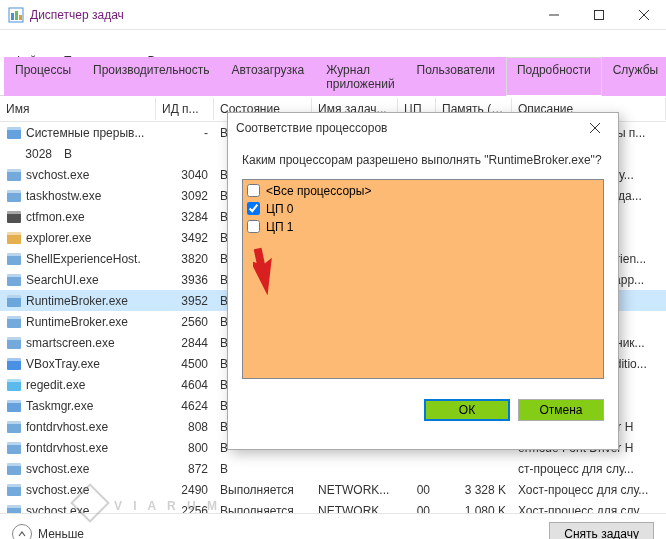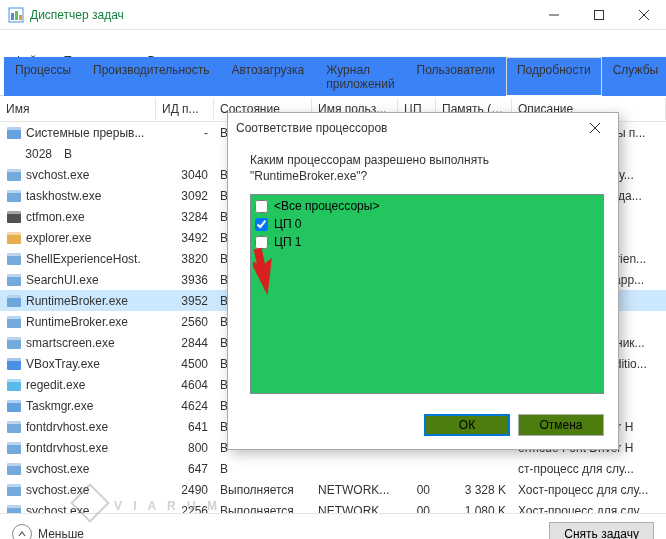--- a/index.html
+++ b/index.html
@@ -1,31 +1,31 @@
 <!DOCTYPE html>
 <html><head>
 <meta charset="utf-8">
 <style>
 * { box-sizing: border-box; margin: 0; padding: 0; font-family: 'Segoe UI', Tahoma, sans-serif; font-size: 12px; }
 body { background: #fff; width: 666px; height: 539px; overflow: hidden; position: relative; }
 
 
 .titlebar { height: 30px; display: flex; align-items: center; padding: 0 0 0 8px; border-bottom: 1px solid #e5e5e5; }
 .titlebar .icon { width: 16px; height: 16px; margin-right: 6px; }
-.titlebar .title { flex: 1; color: #15803d; }
+.titlebar .title { flex: 1; color: #701a75; }
 .titlebar .winbtns { display: flex; }
 .titlebar .winbtn { width: 45px; height: 30px; display: flex; align-items: center; justify-content: center; color: #555; }
 
 
 .menubar { height: 22px; display: flex; align-items: center; padding: 0 6px; gap: 4px; }
 .menubar span { padding: 2px 8px; color: #333; margin-top: 40px; }
 
 
 .tabs { display: flex; border-bottom: 1px solid #d9d9d9; padding: 0 4px; margin-top: 4px; }
-.tab { padding: 5px 10px; border: 1px solid transparent; border-bottom: none; color: #333; position: relative; top: 1px; background: #3b82f6; }
+.tab { padding: 5px 10px; border: 1px solid transparent; border-bottom: none; color: #333; position: relative; top: 1px; background: #f0abfc; }
 .tab.active { border-color: #d9d9d9; border-bottom: 1px solid #fff; }
 
 
 .table-wrap { height: 418px; overflow: hidden; border-bottom: 1px solid #e5e5e5; }
 .thead, .trow { display: flex; align-items: center; }
 .thead { height: 26px; border-bottom: 1px solid #e5e5e5; }
 .th { padding: 4px 6px; border-right: 1px solid #e5e5e5; white-space: nowrap; overflow: hidden; text-overflow: ellipsis; color: #333; }
 .trow { height: 21px; }
 .trow.sel { background: #cce8ff; }
 .td { padding: 2px 6px; white-space: nowrap; overflow: hidden; text-overflow: ellipsis; color: #333; }
@@ -43,27 +43,27 @@
 .footer { height: 40px; display: flex; align-items: center; padding: 0 12px; justify-content: space-between; }
 .less-btn { display: flex; align-items: center; gap: 6px; color: #333; }
 .less-circle { width: 20px; height: 20px; border: 1px solid #888; border-radius: 50%; display: flex; align-items: center; justify-content: center; }
 .btn { padding: 4px 14px; border: 1px solid #adadad; background: #e1e1e1; }
 
 
 .dialog { position: absolute; left: 227px; top: 112px; width: 392px; height: 338px; background: #fff; border: 1px solid #aaa; box-shadow: 4px 4px 12px rgba(0,0,0,0.25); z-index: 10; }
 .dialog .dtitle { height: 30px; display: flex; align-items: center; padding: 0 8px; }
 .dialog .dtitle span { flex: 1; color: #333; }
 .dialog .dclose { width: 30px; height: 28px; display: flex; align-items: center; justify-content: center; }
-.dialog .dbody { padding: 10px 14px; margin-left: 8px; }
+.dialog .dbody { padding: 10px 14px; }
 .dialog .dquestion { color: #333; margin-bottom: 10px; line-height: 1.3; }
-.dialog .cpulist { border: 1px solid #828790; height: 200px; padding: 2px; background: #22c55e; }
+.dialog .cpulist { border: 1px solid #828790; height: 200px; padding: 2px; background: #fdba74; }
 .dialog .cpuitem { display: flex; align-items: center; height: 18px; gap: 6px; padding: 0 2px; }
 .dialog .cpuitem input { width: 13px; height: 13px; }
 .dialog .dfooter { display: flex; justify-content: flex-end; gap: 8px; padding: 10px 14px; }
-.dialog .dbtn { width: 86px; padding: 3px 0; border: 1px solid #adadad; background: #4d7c0f; text-align: center; }
+.dialog .dbtn { width: 86px; padding: 3px 0; border: 1px solid #adadad; background: #84cc16; text-align: center; }
 .dialog .dbtn.primary { border: 2px solid #0078d7; padding: 2px 0; }
 
 
 .arrow { position: absolute; left: 253px; top: 244px; z-index: 20; pointer-events: none; }
 
 
 .watermark { position: absolute; left: 76px; bottom: 22px; font-size: 26px; color: rgba(120,120,120,0.35); letter-spacing: 4px; font-weight: 700; z-index: 5; pointer-events: none; }
 .watermark .wicon { display:inline-block; width:28px; height:28px; border:2px solid rgba(120,120,120,0.35); transform: rotate(45deg); margin-right: 10px; vertical-align: middle; }
 </style>
 </head>
@@ -111,21 +111,21 @@
   <div class="tab">Пользователи</div>
   <div class="tab active">Подробности</div>
   <div class="tab">Службы</div>
 </div>
 
 <div class="table-wrap">
   <div class="thead">
     <div class="th c-name">Имя</div>
     <div class="th c-pid">ИД п...</div>
     <div class="th c-state">Состояние</div>
-    <div class="th c-user">Имя польз...</div>
+    <div class="th c-user">Имя задач...</div>
     <div class="th c-cpu">ЦП</div>
     <div class="th c-mem">Память (ч...</div>
     <div class="th c-desc">Описание</div>
   </div>
   <div id="tbody">
       <div class="trow">
         <div class="td c-name">
           <svg class="picon" viewBox="0 0 16 16">
             <rect x="1" y="2" width="14" height="12" rx="1" fill="#4a90d9" opacity="0.85"></rect>
             <rect x="1" y="2" width="14" height="3" fill="#fff" opacity="0.5"></rect>
@@ -328,21 +328,21 @@
         <div class="td c-desc">испетчер задач</div>
       </div>
       <div class="trow">
         <div class="td c-name">
           <svg class="picon" viewBox="0 0 16 16">
             <rect x="1" y="2" width="14" height="12" rx="1" fill="#5b9bd5" opacity="0.85"></rect>
             <rect x="1" y="2" width="14" height="3" fill="#fff" opacity="0.5"></rect>
           </svg>
           <span>fontdrvhost.exe</span>
         </div>
-        <div class="td c-pid num">641</div>
+        <div class="td c-pid num">808</div>
         <div class="td c-state">В</div>
         <div class="td c-user"></div>
         <div class="td c-cpu num"></div>
         <div class="td c-mem num"></div>
         <div class="td c-desc">ermode Font Driver H</div>
       </div>
       <div class="trow">
         <div class="td c-name">
           <svg class="picon" viewBox="0 0 16 16">
             <rect x="1" y="2" width="14" height="12" rx="1" fill="#5b9bd5" opacity="0.85"></rect>
@@ -358,21 +358,21 @@
         <div class="td c-desc">ermode Font Driver H</div>
       </div>
       <div class="trow">
         <div class="td c-name">
           <svg class="picon" viewBox="0 0 16 16">
             <rect x="1" y="2" width="14" height="12" rx="1" fill="#5b9bd5" opacity="0.85"></rect>
             <rect x="1" y="2" width="14" height="3" fill="#fff" opacity="0.5"></rect>
           </svg>
           <span>svchost.exe</span>
         </div>
-        <div class="td c-pid num">647</div>
+        <div class="td c-pid num">872</div>
         <div class="td c-state">В</div>
         <div class="td c-user"></div>
         <div class="td c-cpu num"></div>
         <div class="td c-mem num"></div>
         <div class="td c-desc">ст-процесс для слу...</div>
       </div>
       <div class="trow">
         <div class="td c-name">
           <svg class="picon" viewBox="0 0 16 16">
             <rect x="1" y="2" width="14" height="12" rx="1" fill="#5b9bd5" opacity="0.85"></rect>

